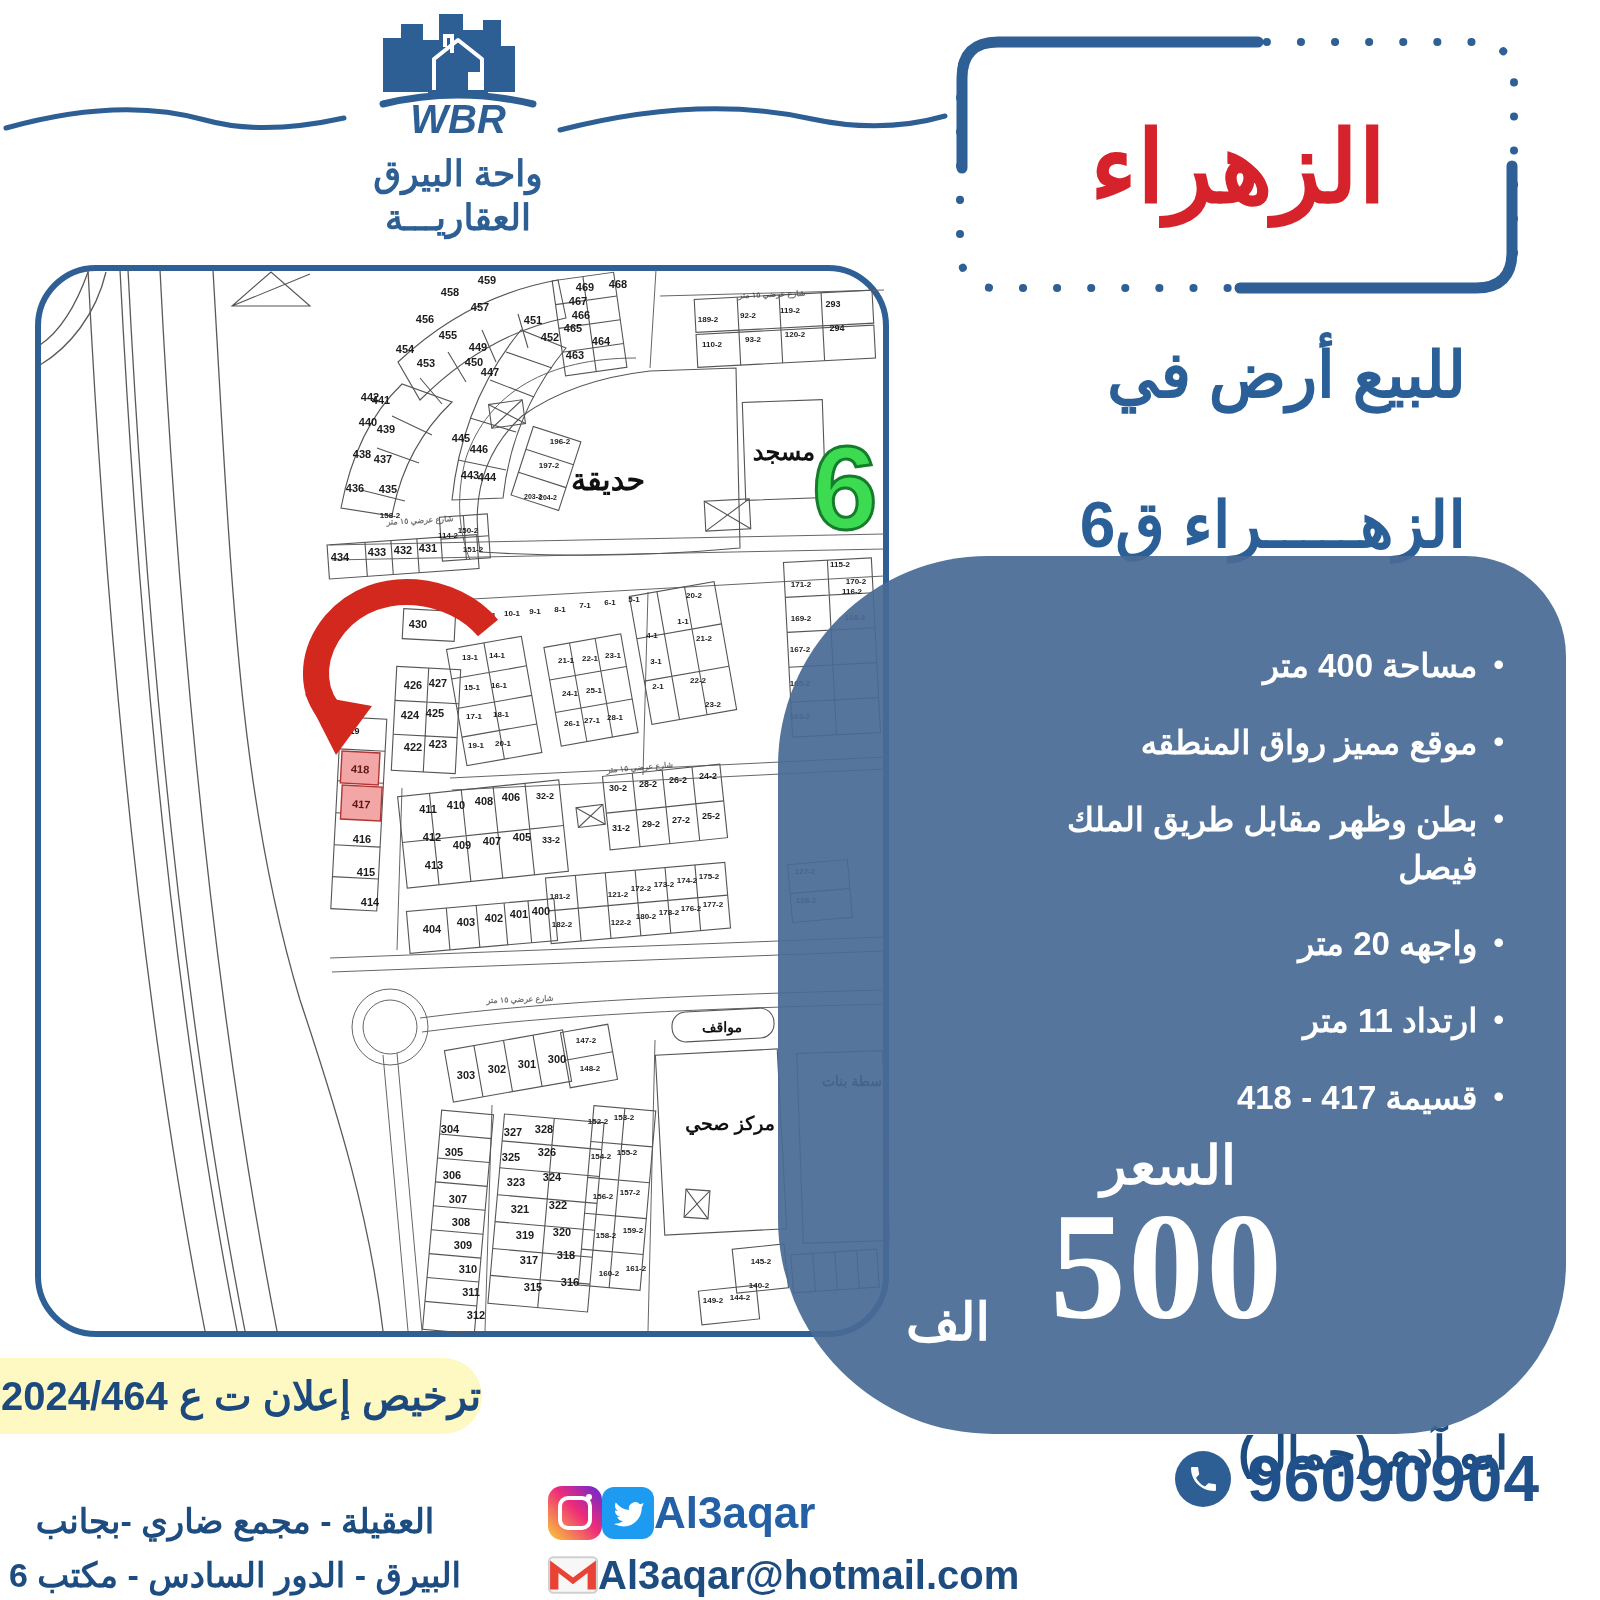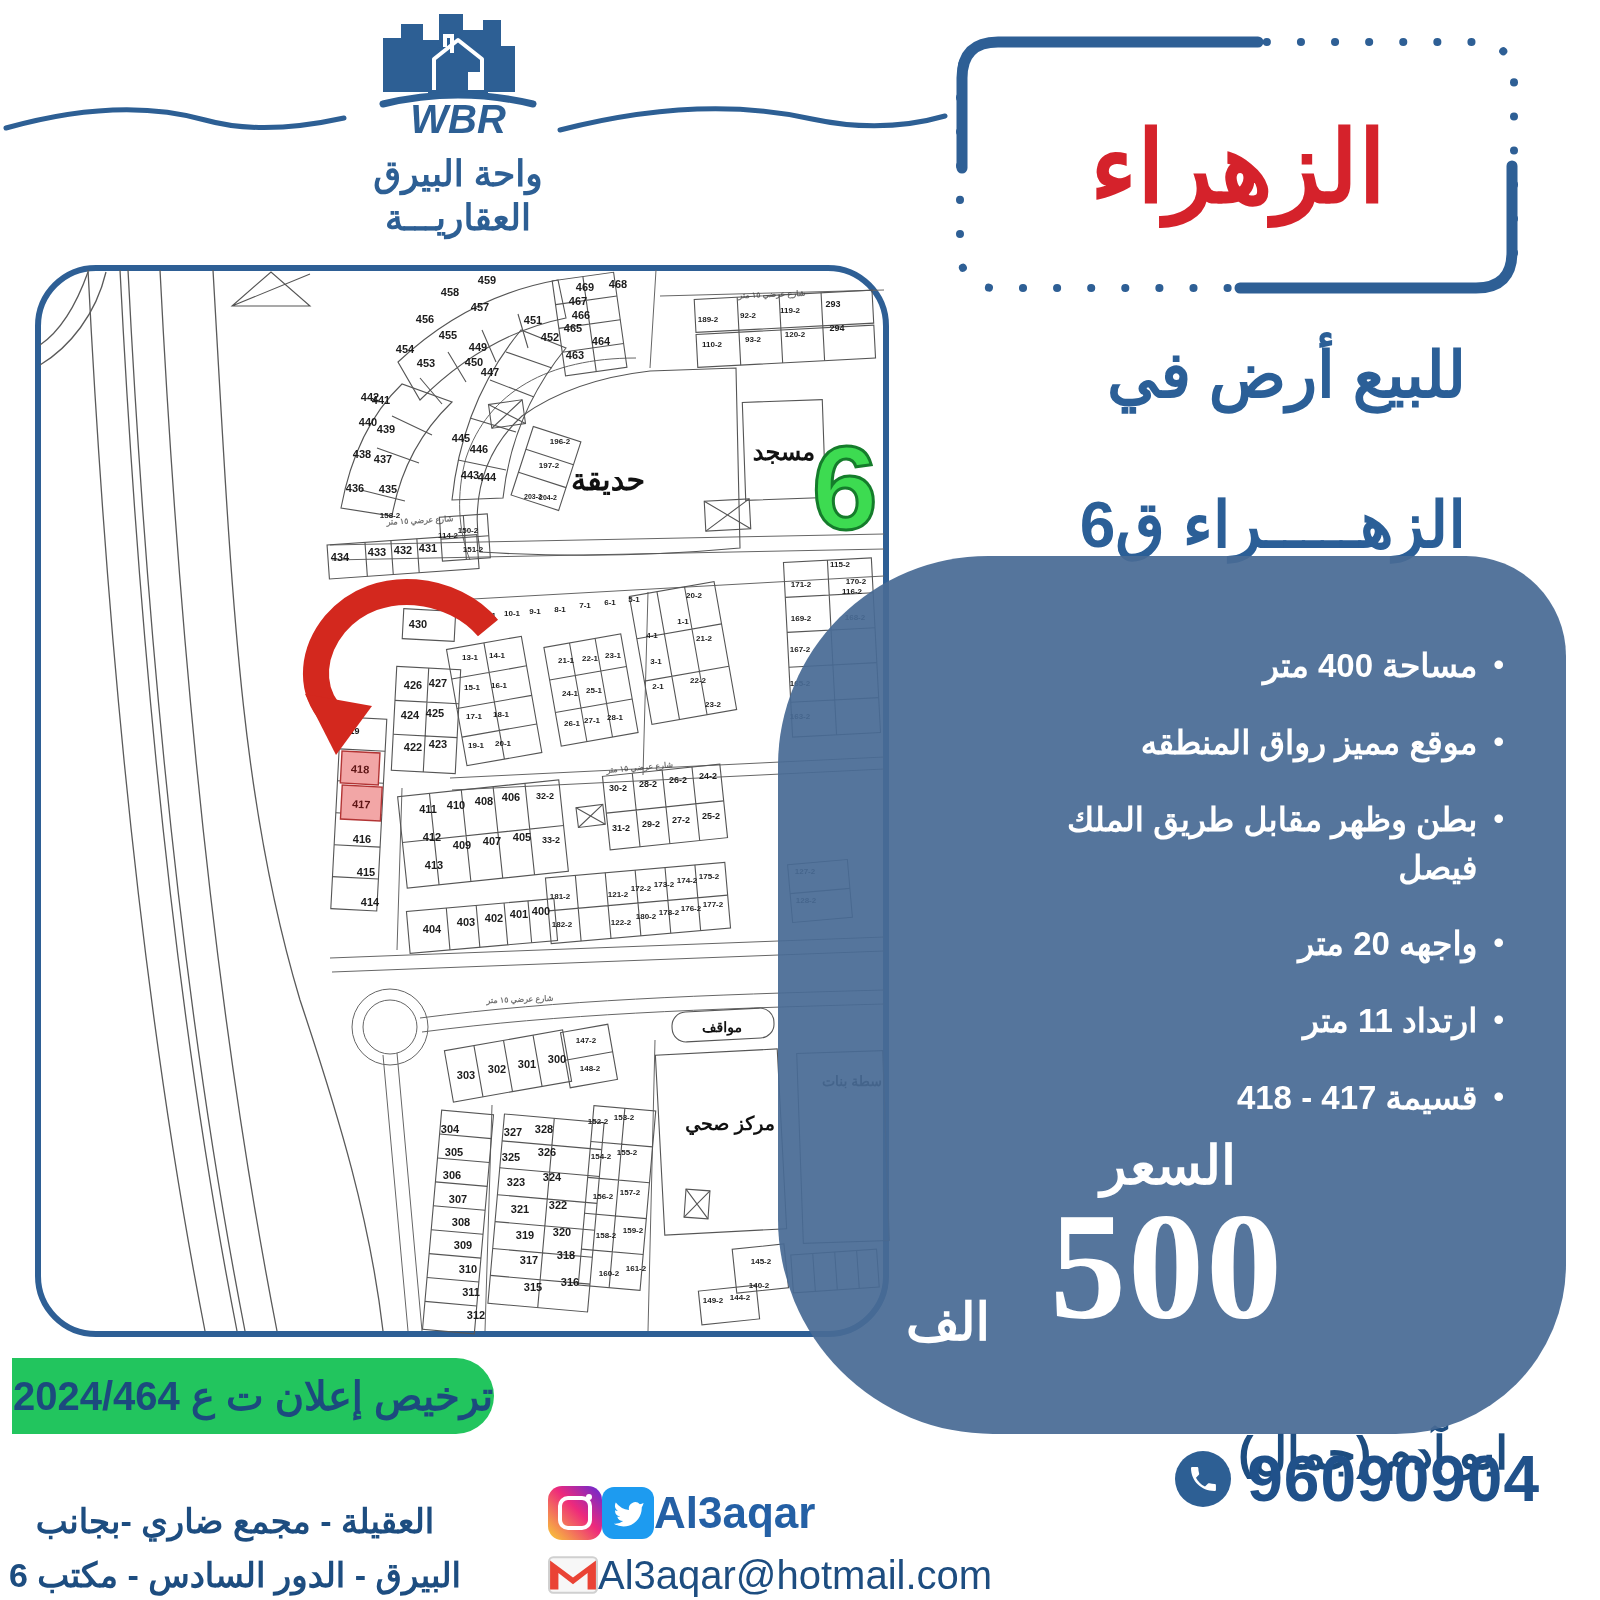--- a/index.html
+++ b/index.html
@@ -30,31 +30,31 @@
                font-size:33px;font-weight:700;line-height:1.45;margin-bottom:29px;}
   .fdot{font-size:30px;line-height:1.5;}
   .price-label{position:absolute;right:330px;top:578px;color:#fff;font-size:54px;font-weight:800;direction:rtl;}
   .price-amount{position:absolute;right:282px;top:624px;color:#fff;font-size:152px;font-weight:800;letter-spacing:2px;font-family:Liberation Serif, serif;}
   .price-unit{position:absolute;right:576px;top:736px;color:#fff;font-size:52px;font-weight:800;direction:rtl;}
 
   .district-number{position:absolute;left:812px;top:420px;z-index:3;font-size:118px;font-weight:800;
                    color:#3ddb51;-webkit-text-stroke:3px #157c2b;}
 
   
-  .license{position:absolute;left:12px;top:1358px;width:482px;height:76px;background:#22c55e;
+  .license{position:absolute;left:0;top:1358px;width:482px;height:76px;background:#fef9c3;
            border-radius:0 38px 38px 0;display:flex;align-items:center;justify-content:center;
            color:#1c4a7e;font-size:40px;font-weight:800;direction:rtl;}
 
   
   .address{position:absolute;left:0;top:1494px;width:470px;text-align:center;direction:rtl;
            color:#1d4d80;font-size:34px;font-weight:800;line-height:54px;}
   .social{position:absolute;left:548px;top:1482px;}
   .social-row{display:flex;align-items:center;height:62px;}
   .handle{color:#2460a5;font-size:44px;font-weight:800;}
-  .email{color:#1d4d80;font-size:40px;font-weight:400;}
+  .email{color:#1d4d80;font-size:40px;font-weight:700;}
   .ig-icon{width:54px;height:54px;border-radius:14px;position:relative;
            background:linear-gradient(45deg,#f9ce34 0%,#ee2a7b 55%,#6228d7 100%);}
   .ig-icon span{position:absolute;left:10px;top:10px;width:26px;height:26px;border:4px solid #fff;border-radius:10px;}
   .ig-icon i{position:absolute;left:38px;top:8px;width:6px;height:6px;border-radius:50%;background:#fff;}
   .tw-icon{width:52px;height:52px;border-radius:12px;background:#1d9bf0;display:flex;align-items:center;justify-content:center;}
   .contact-name{position:absolute;right:92px;top:1426px;color:#1d4d80;font-size:46px;font-weight:800;direction:rtl;}
   .phone-row{position:absolute;right:60px;top:1442px;display:flex;align-items:center;gap:16px;}
   .phone-circle{width:56px;height:56px;border-radius:50%;background:#2d5f94;display:flex;align-items:center;justify-content:center;}
   .phone-number{color:#20518a;font-size:64px;font-weight:800;letter-spacing:1px;}
 </style>

